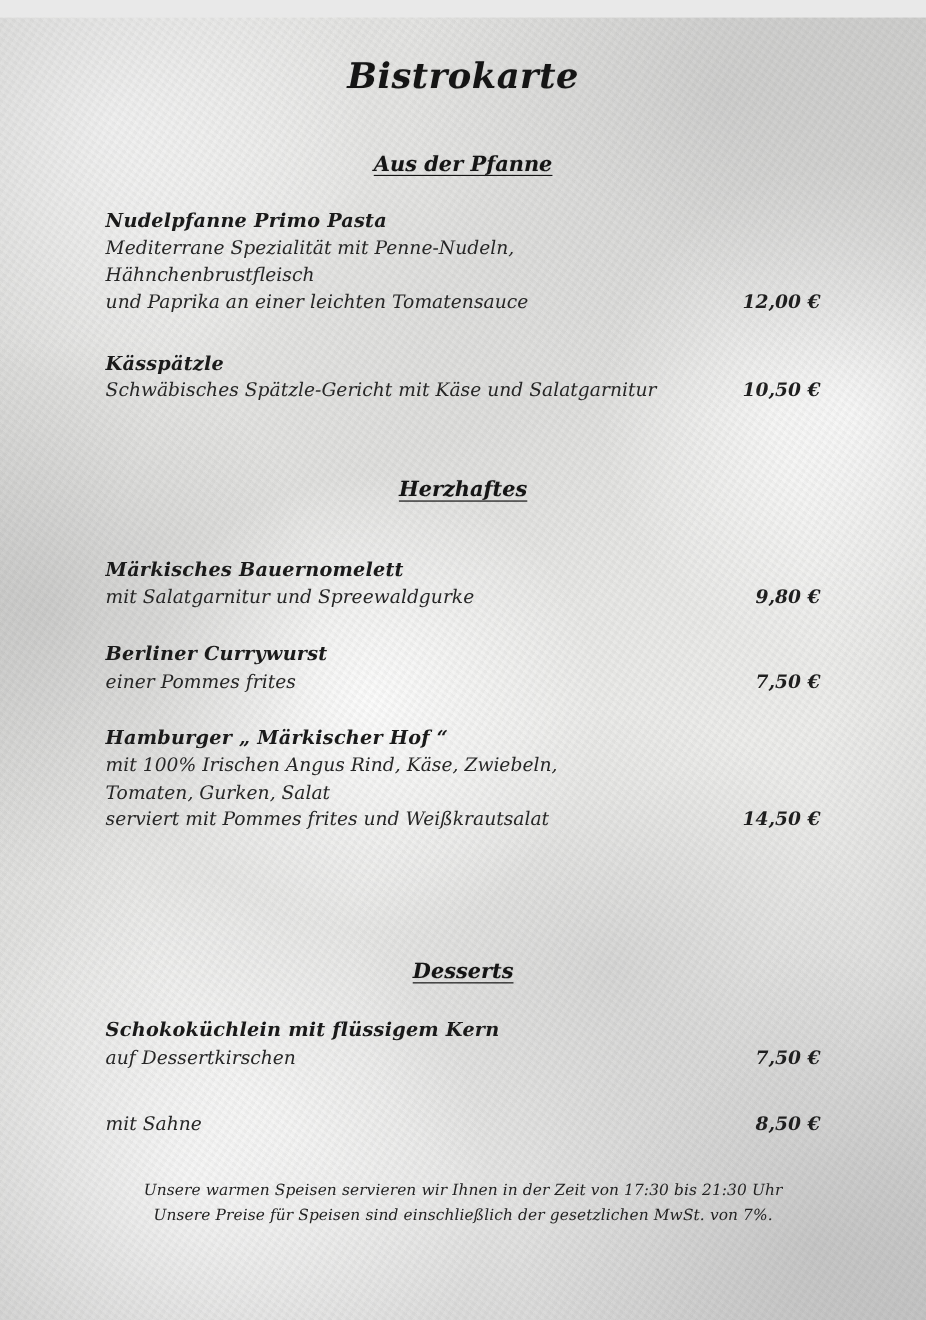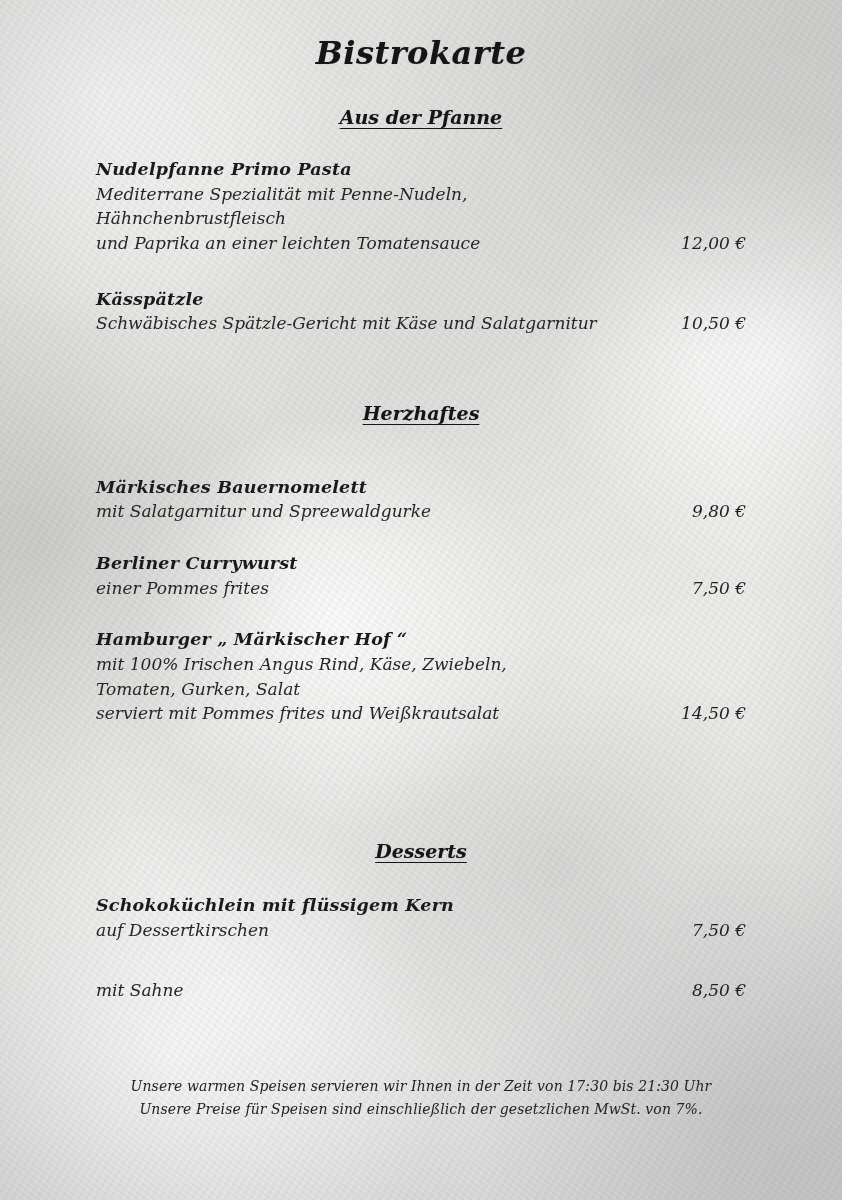--- a/index.html
+++ b/index.html
@@ -59,21 +59,21 @@
     padding: 0 96px;
   }
 
   
   .doc-title {
     text-align: center;
     font-size: 32px;
     font-style: italic;
     font-weight: 600;
     letter-spacing: .5px;
-    margin: 0;
+    margin: 16px;
     padding-top: 34px;
     color: #151515;
     text-shadow: 0 0 1px rgba(80,80,80,.35);
   }
   .section-title {
     text-align: center;
     font-size: 19px;
     font-style: italic;
     font-weight: 600;
     color: #151515;
@@ -120,29 +120,30 @@
     padding-right: 16px;
   }
   .price {
     flex: 0 0 auto;
     width: 86px;
     text-align: right;
     font-size: 17px;
     font-style: italic;
     color: #1f1f1f;
     white-space: nowrap;
+    font-weight: bold;
   }
   .price--empty { visibility: hidden; }
 
   
   .footer {
     position: absolute;
     left: 0;
     right: 0;
-    bottom: 80px;
+    bottom: 100px;
     text-align: center;
     z-index: 3;
     font-style: italic;
     font-size: 14px;
     line-height: 1.6;
     color: #222;
   }
   .footer div { letter-spacing: .1px; }
 </style>
 </head>

